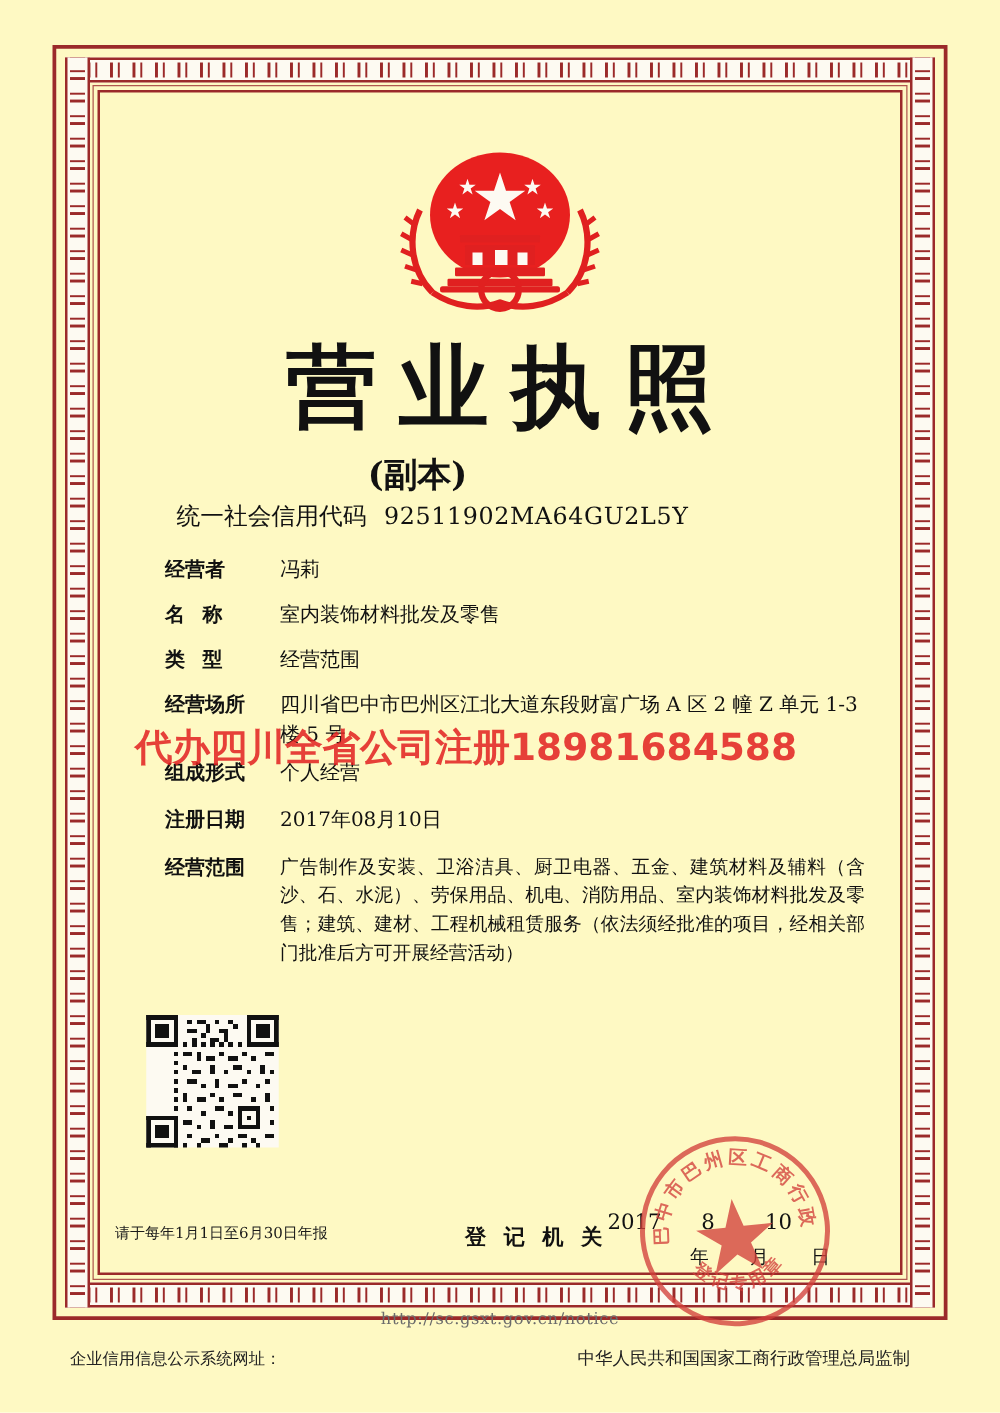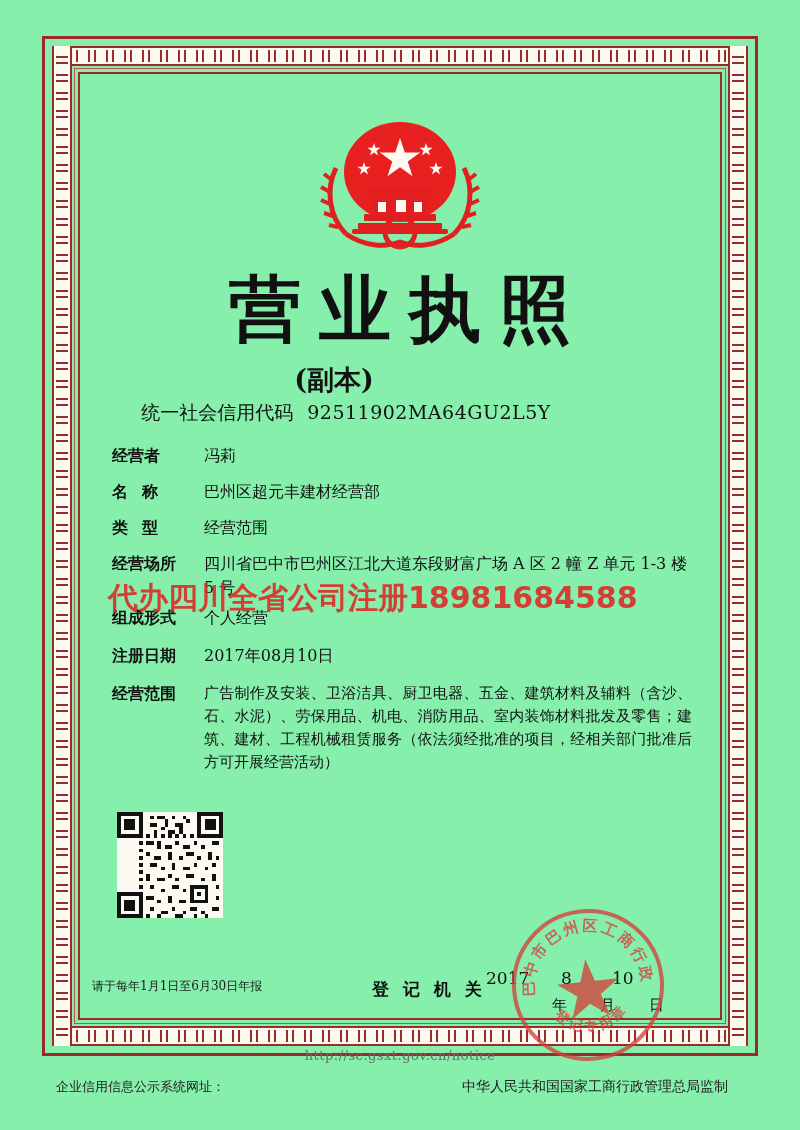--- a/index.html
+++ b/index.html
@@ -13,21 +13,21 @@
     font-family: "DejaVu Serif", "Liberation Serif", serif;
     position: relative;
     overflow: hidden;
   }
 
   .license {
     position: absolute;
     left: 0; top: 0;
     width: 800px;
     height: 1130px;
-    background: #86efac;
+    background: #fef9c3;
   }
 
   
   .border-outer {
     position: absolute;
     left: 42px; top: 36px;
     width: 716px; height: 1020px;
     border: 3px solid #9b2a2a;
     box-sizing: border-box;
   }
@@ -136,20 +136,21 @@
   
   .fields {
     position: absolute;
     left: 112px; top: 444px;
     width: 580px;
   }
   .field-row {
     display: flex;
     align-items: flex-start;
     margin-bottom: 12px;
+    margin-left: 20px;
   }
   .field-label {
     width: 92px;
     flex: 0 0 92px;
     font-family: "DejaVu Sans", "Liberation Sans", sans-serif;
     font-weight: bold;
     font-size: 16px;
     color: #111111;
     letter-spacing: 0px;
     line-height: 24px;
@@ -334,21 +335,21 @@
     <span>统一社会信用代码</span><span class="code-val">92511902MA64GU2L5Y</span>
   </div>
 
   <div class="fields">
     <div class="field-row">
       <div class="field-label">经营者</div>
       <div class="field-value">冯莉</div>
     </div>
     <div class="field-row">
       <div class="field-label spread">名称</div>
-      <div class="field-value">巴州区超元丰建材经营部</div>
+      <div class="field-value">室内装饰材料批发及零售</div>
     </div>
     <div class="field-row">
       <div class="field-label spread">类型</div>
       <div class="field-value">经营范围</div>
     </div>
     <div class="field-row row-scope">
       <div class="field-label">经营场所</div>
       <div class="field-value">四川省巴中市巴州区江北大道东段财富广场 A 区 2 幢 Z 单元 1-3 楼 5 号</div>
     </div>
     <div class="field-row">

